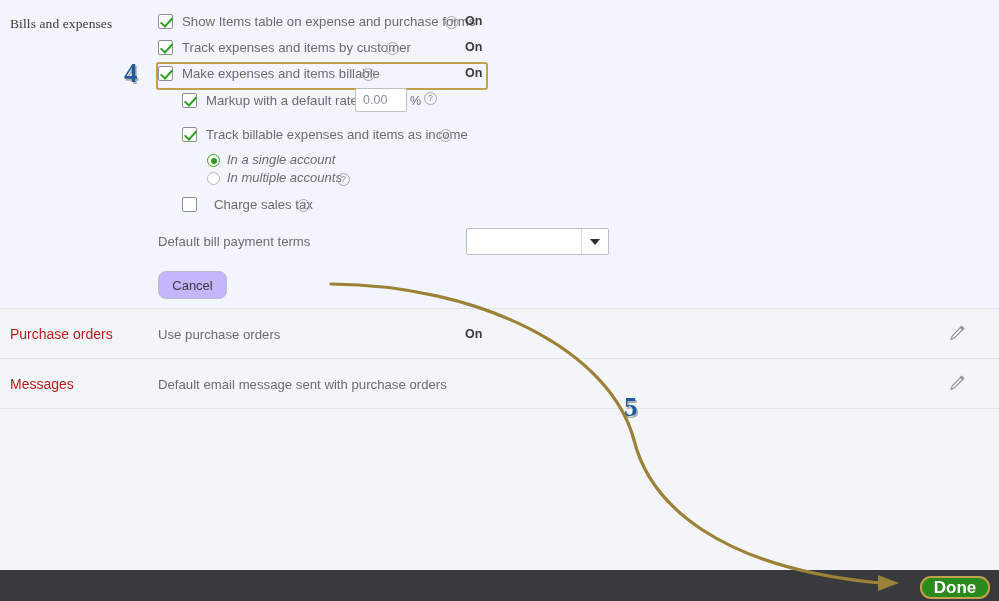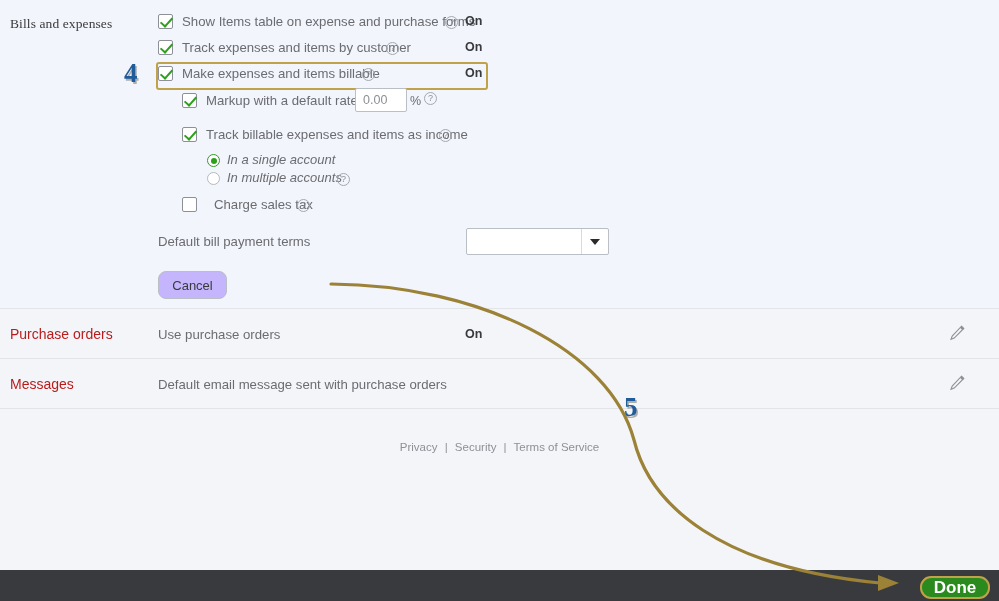--- a/index.html
+++ b/index.html
@@ -249,27 +249,20 @@
   <div class="crow" style="top:359px;">
     <div class="c-label">Messages</div>
     <div class="c-desc">Default email message sent with purchase orders</div>
     <div class="c-val"></div>
     <svg class="pencil" viewBox="0 0 20 20">
       <path d="M14.5 3.2 L16.8 5.5 L7.2 15.1 L4 16.3 L5.2 13.1 Z" fill="none" stroke="#8d9096" stroke-width="1.1"></path>
       <path d="M14.5 3.2 L16.8 5.5 L15.3 7 L13 4.7 Z" fill="#8d9096"></path>
     </svg>
   </div>
 
-  <div class="footer-links">
-    <a href="#">Privacy</a>
-    <span>|</span>
-    <a href="#">Security</a>
-    <span>|</span>
-    <a href="#">Terms of Service</a>
-  </div>
 
   <div class="bottom-bar"></div>
   <div class="btn-done">Done</div>
 
   <div class="num-marker" style="left:124px; top:58px;">4</div>
   <div class="num-marker" style="left:624px; top:392px;">5</div>
 
   <svg class="anno-svg">
     <path d="M331 284 C 480 285, 610 350, 634 440 C 650 505, 720 568, 880 583" fill="none" stroke="#9b8237" stroke-width="3.2" stroke-linecap="round"></path>
     <path d="M899 583 L 878 575 L 878 591 Z" fill="#9b8237"></path>

